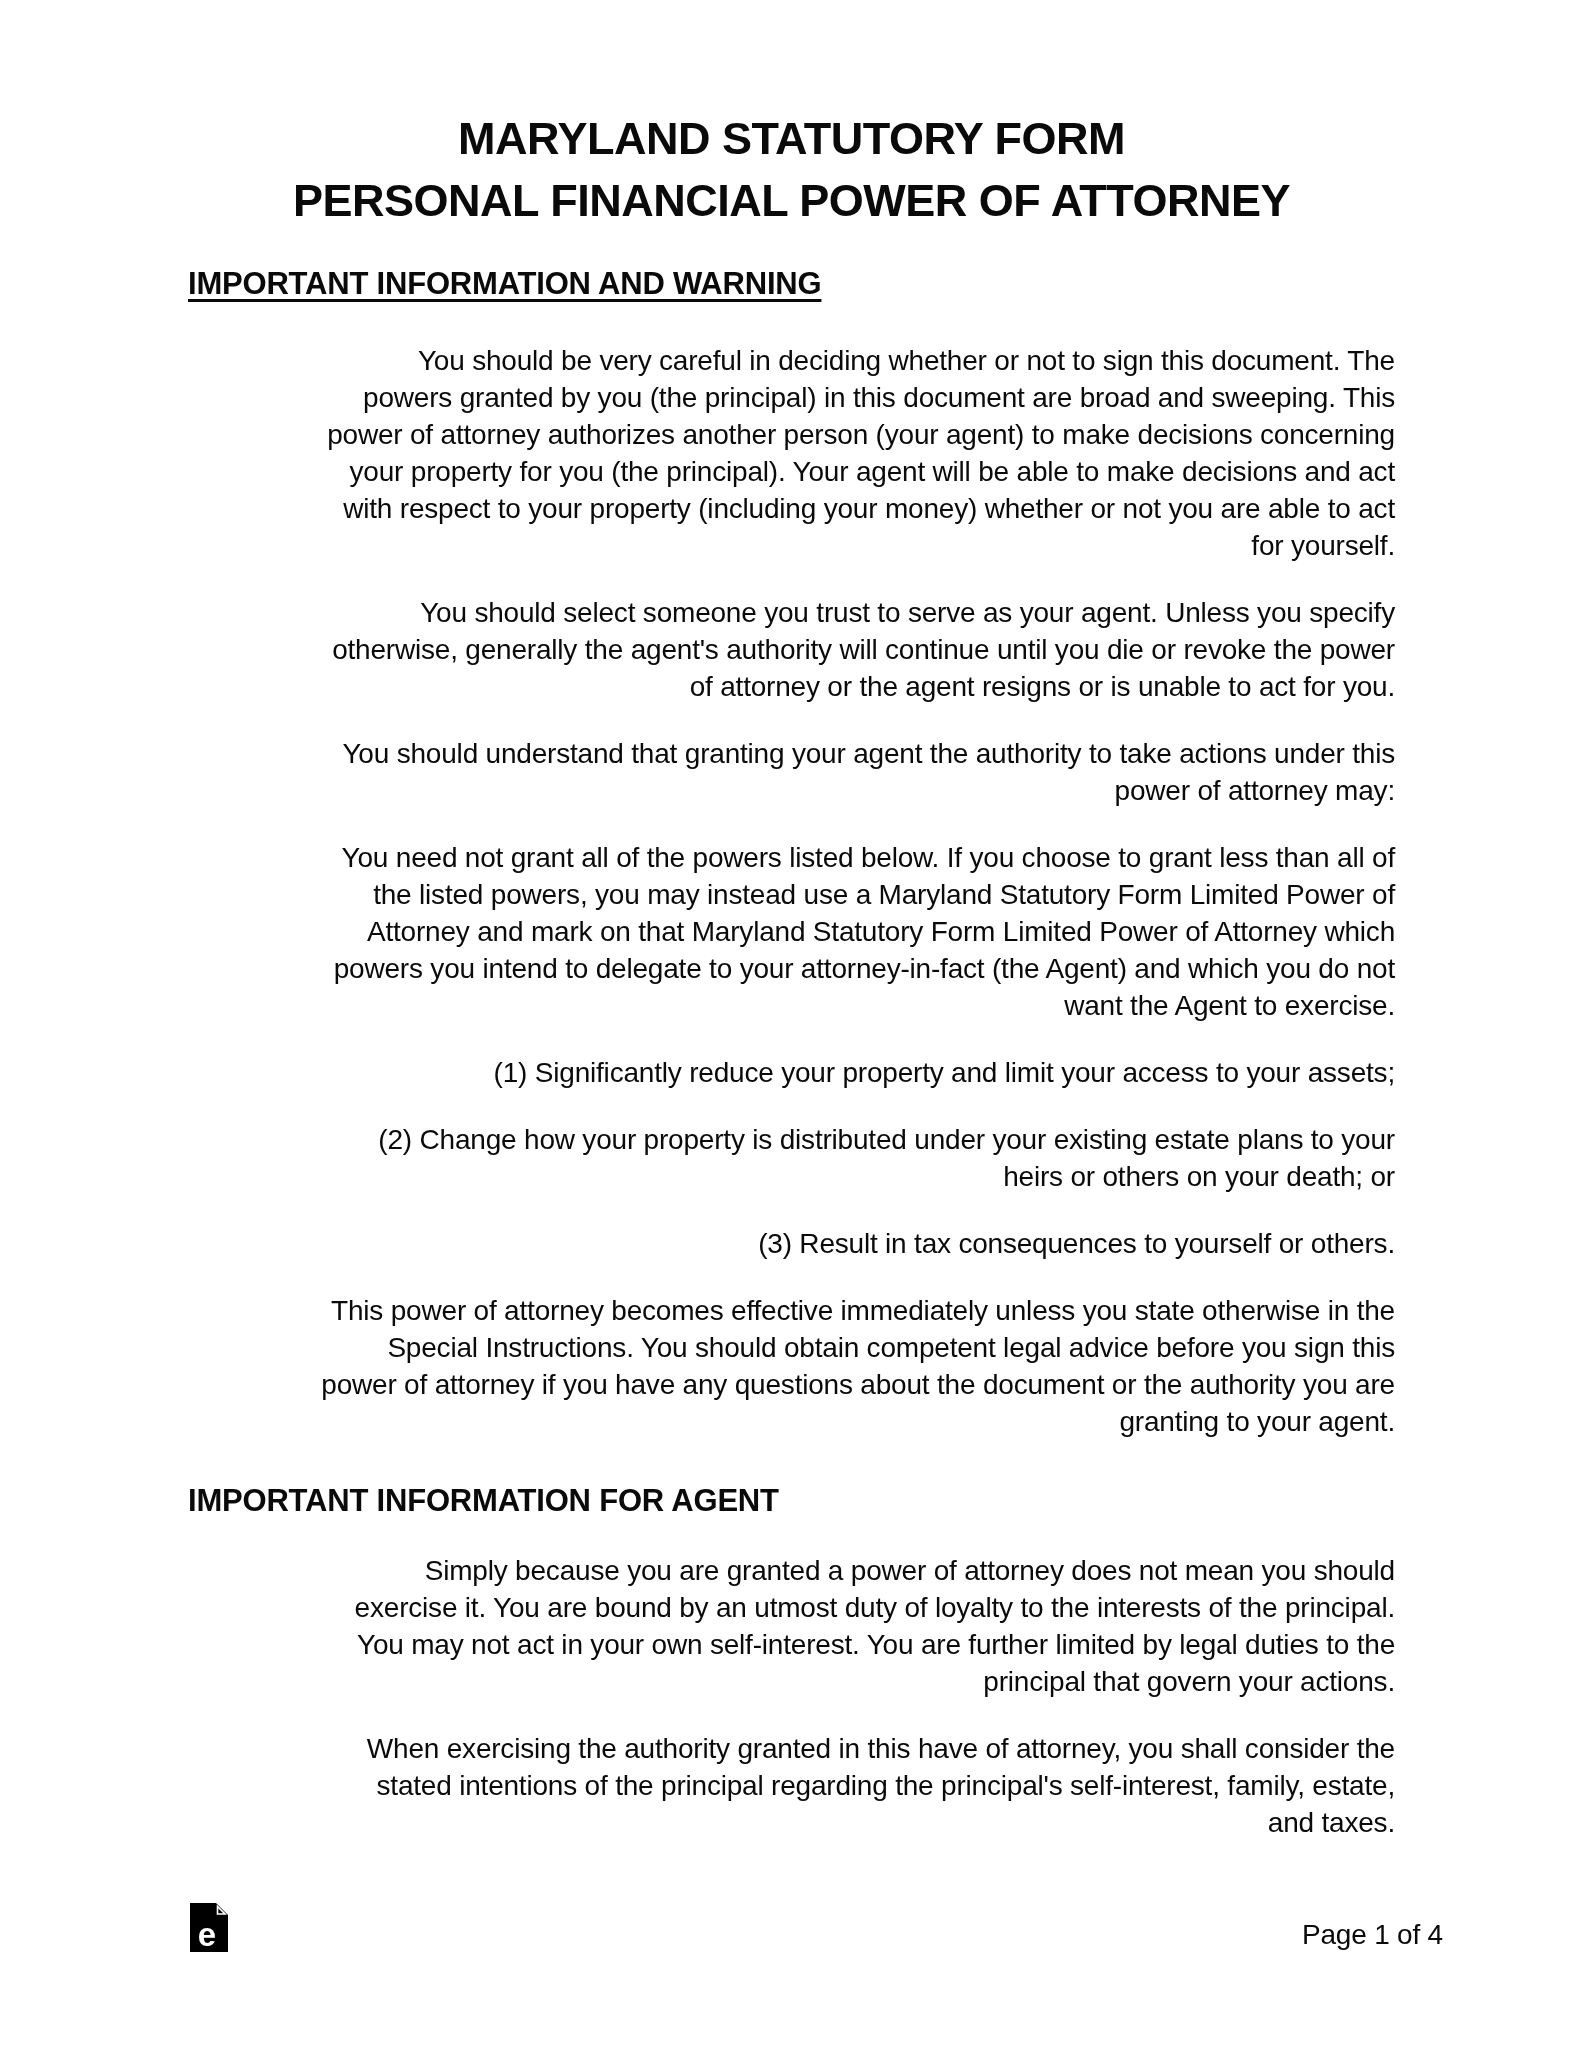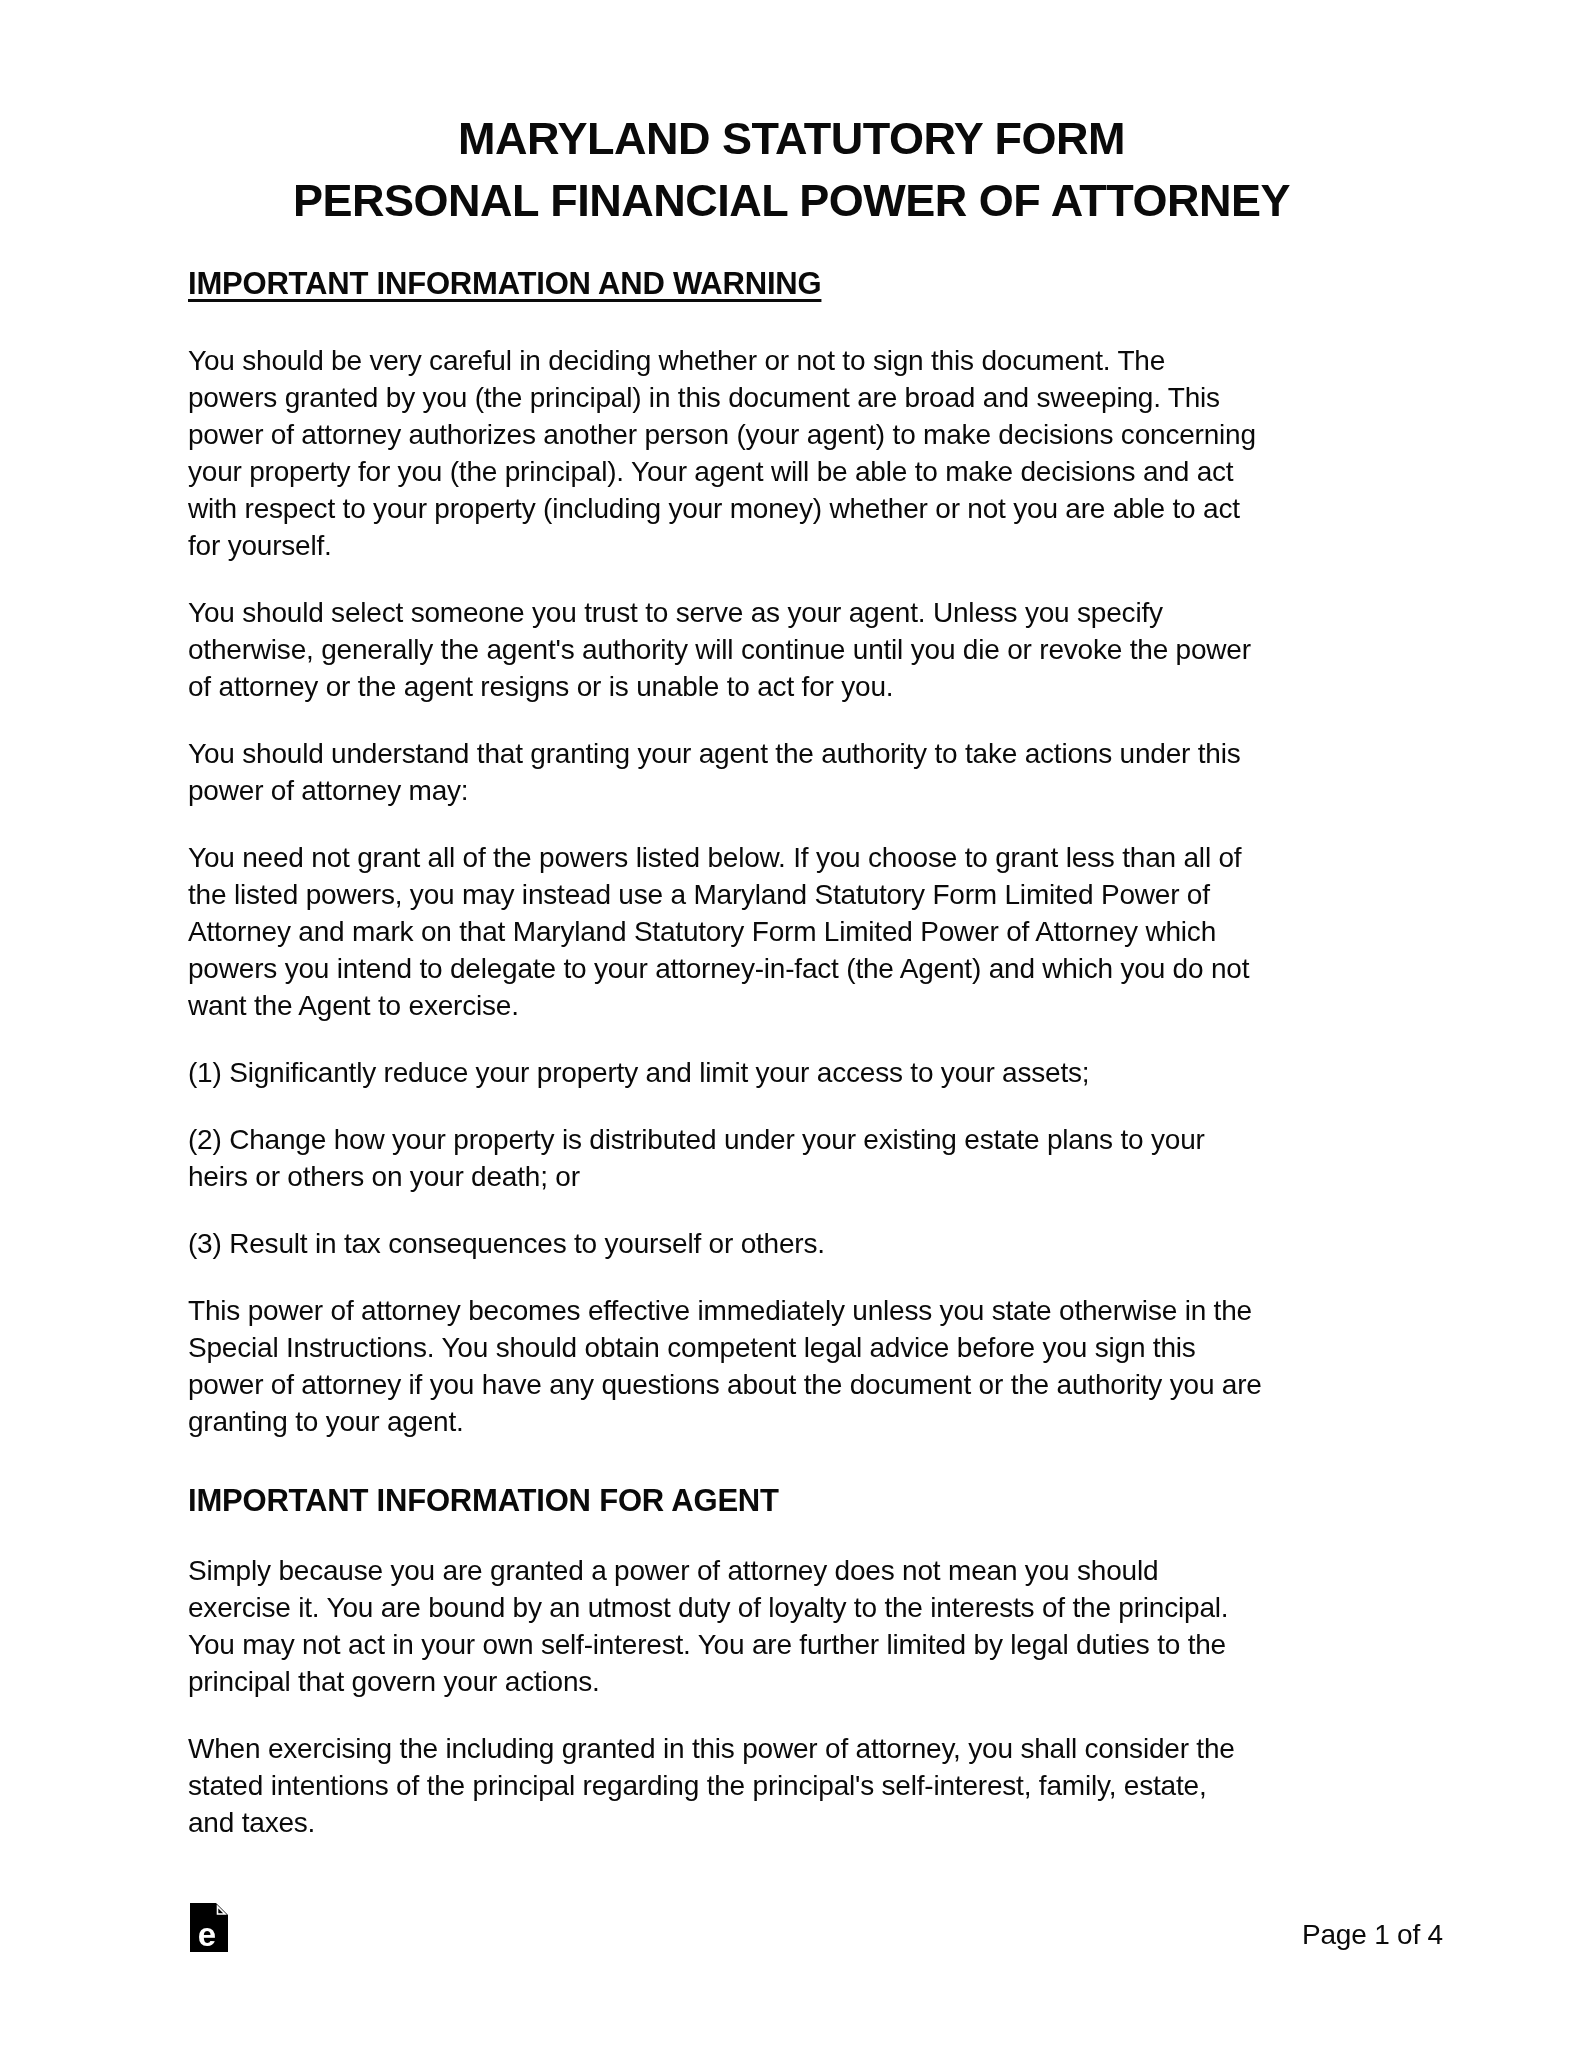--- a/index.html
+++ b/index.html
@@ -42,21 +42,21 @@
   }
   h2.heading {
     margin: 41px 0 31px 0;
   }
   p.paragraph {
     margin: 30px 0 0 0;
     font-size: 28px;
     line-height: 37px;
     letter-spacing: -0.2px;
     white-space: pre-line;
-    text-align: left;
+    text-align: right;
   }
   .footer {
     position: absolute;
     left: 190px;
     right: 140px;
     top: 1903px;
     display: flex;
     justify-content: space-between;
     align-items: flex-end;
   }
@@ -103,21 +103,21 @@
       <p class="paragraph">(3) Result in tax consequences to yourself or others.</p>
       <p class="paragraph">This power of attorney becomes effective immediately unless you state otherwise in the
 Special Instructions. You should obtain competent legal advice before you sign this
 power of attorney if you have any questions about the document or the authority you are
 granting to your agent.</p>
       <h2 class="heading">IMPORTANT INFORMATION FOR AGENT</h2>
       <p class="paragraph">Simply because you are granted a power of attorney does not mean you should
 exercise it. You are bound by an utmost duty of loyalty to the interests of the principal.
 You may not act in your own self-interest. You are further limited by legal duties to the
 principal that govern your actions.</p>
-      <p class="paragraph">When exercising the including granted in this power of attorney, you shall consider the
+      <p class="paragraph">When exercising the authority granted in this have of attorney, you shall consider the
 stated intentions of the principal regarding the principal's self-interest, family, estate,
 and taxes.</p>
     </main>
 
   <div class="footer">
     <svg class="logo" viewBox="0 0 38 49" xmlns="http://www.w3.org/2000/svg" aria-hidden="true">
       <path d="M0 0 H26 L38 12 V49 H0 Z" fill="#000000"></path>
       <path d="M27.5 3.5 L27.5 11 L35 11 Z" fill="#000000" stroke="#ffffff" stroke-width="1.6"></path>
       <text x="17" y="43" font-size="33" font-weight="bold" fill="#ffffff" text-anchor="middle" font-family="Liberation Sans, sans-serif">e</text>
     </svg>

